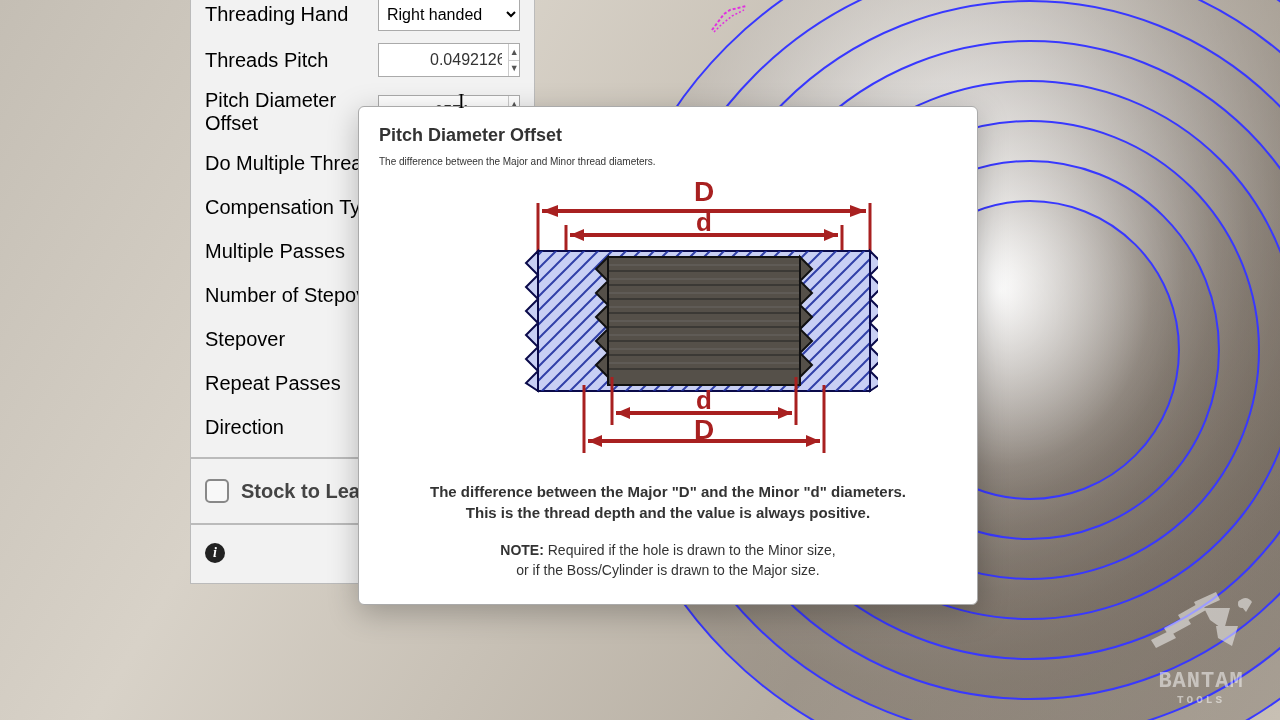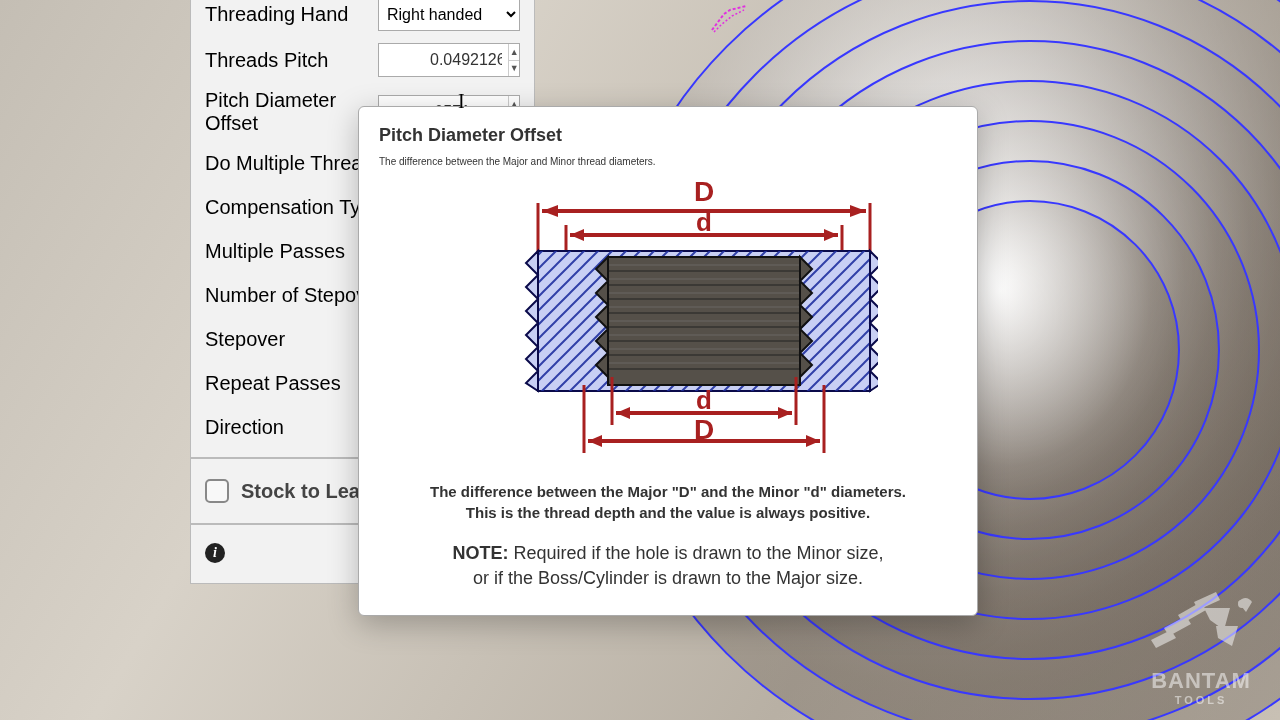--- a/index.html
+++ b/index.html
@@ -164,21 +164,21 @@
   }
   .tooltip .caption {
     text-align: center;
     font-size: 15px;
     font-weight: 700;
     margin: 6px 40px;
     line-height: 1.4;
   }
   .tooltip .note {
     text-align: center;
-    font-size: 18px;
+    font-size: 14px;
     margin: 18px 40px 0;
     line-height: 1.4;
   }
   .tooltip .note strong { font-weight: 700; }
 
   .caret-cursor {
     position: absolute;
     left: 458px;
     top: 90px;
     font-size: 20px;
@@ -190,20 +190,21 @@
 
   
   .watermark {
     position: absolute;
     right: 24px;
     bottom: 14px;
     z-index: 5;
     opacity: 0.5;
     text-align: center;
     color: #fff;
+    font-family: Liberation Mono, monospace;
   }
   .watermark .wing {
     width: 110px;
     height: 70px;
     margin: 0 auto 4px;
   }
   .watermark .t1 {
     font-size: 22px;
     font-weight: 800;
     letter-spacing: 1px;

